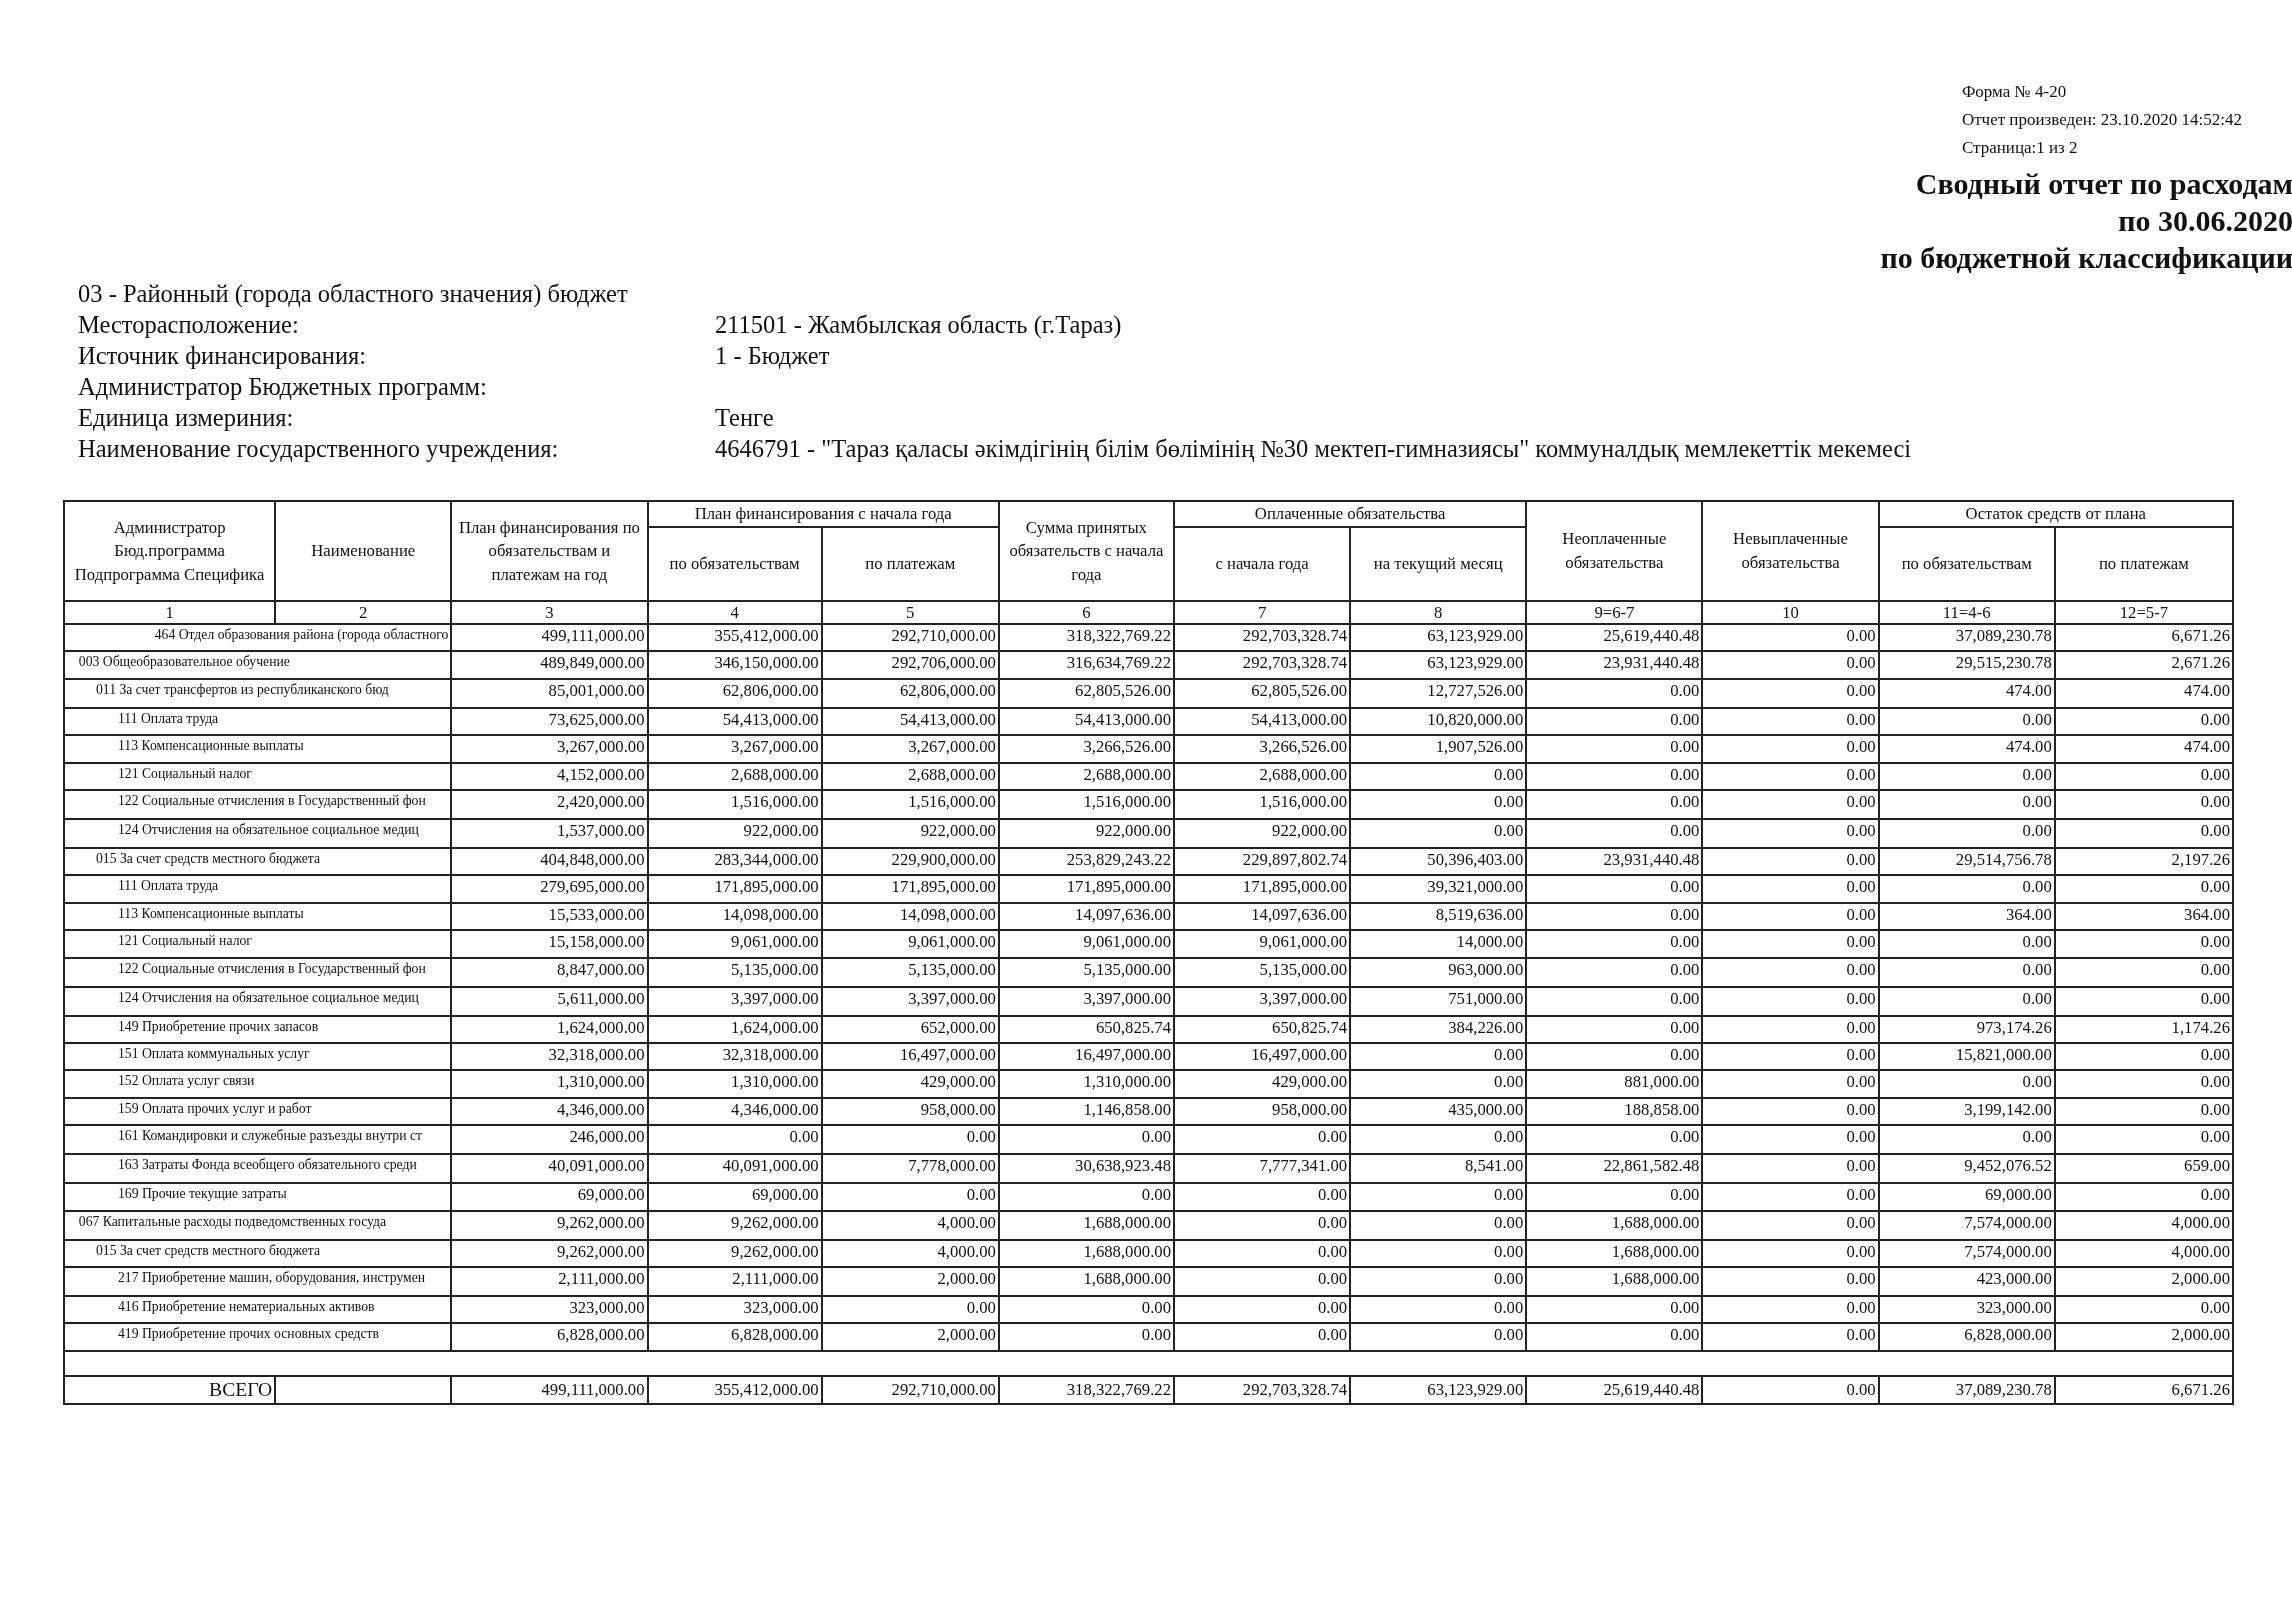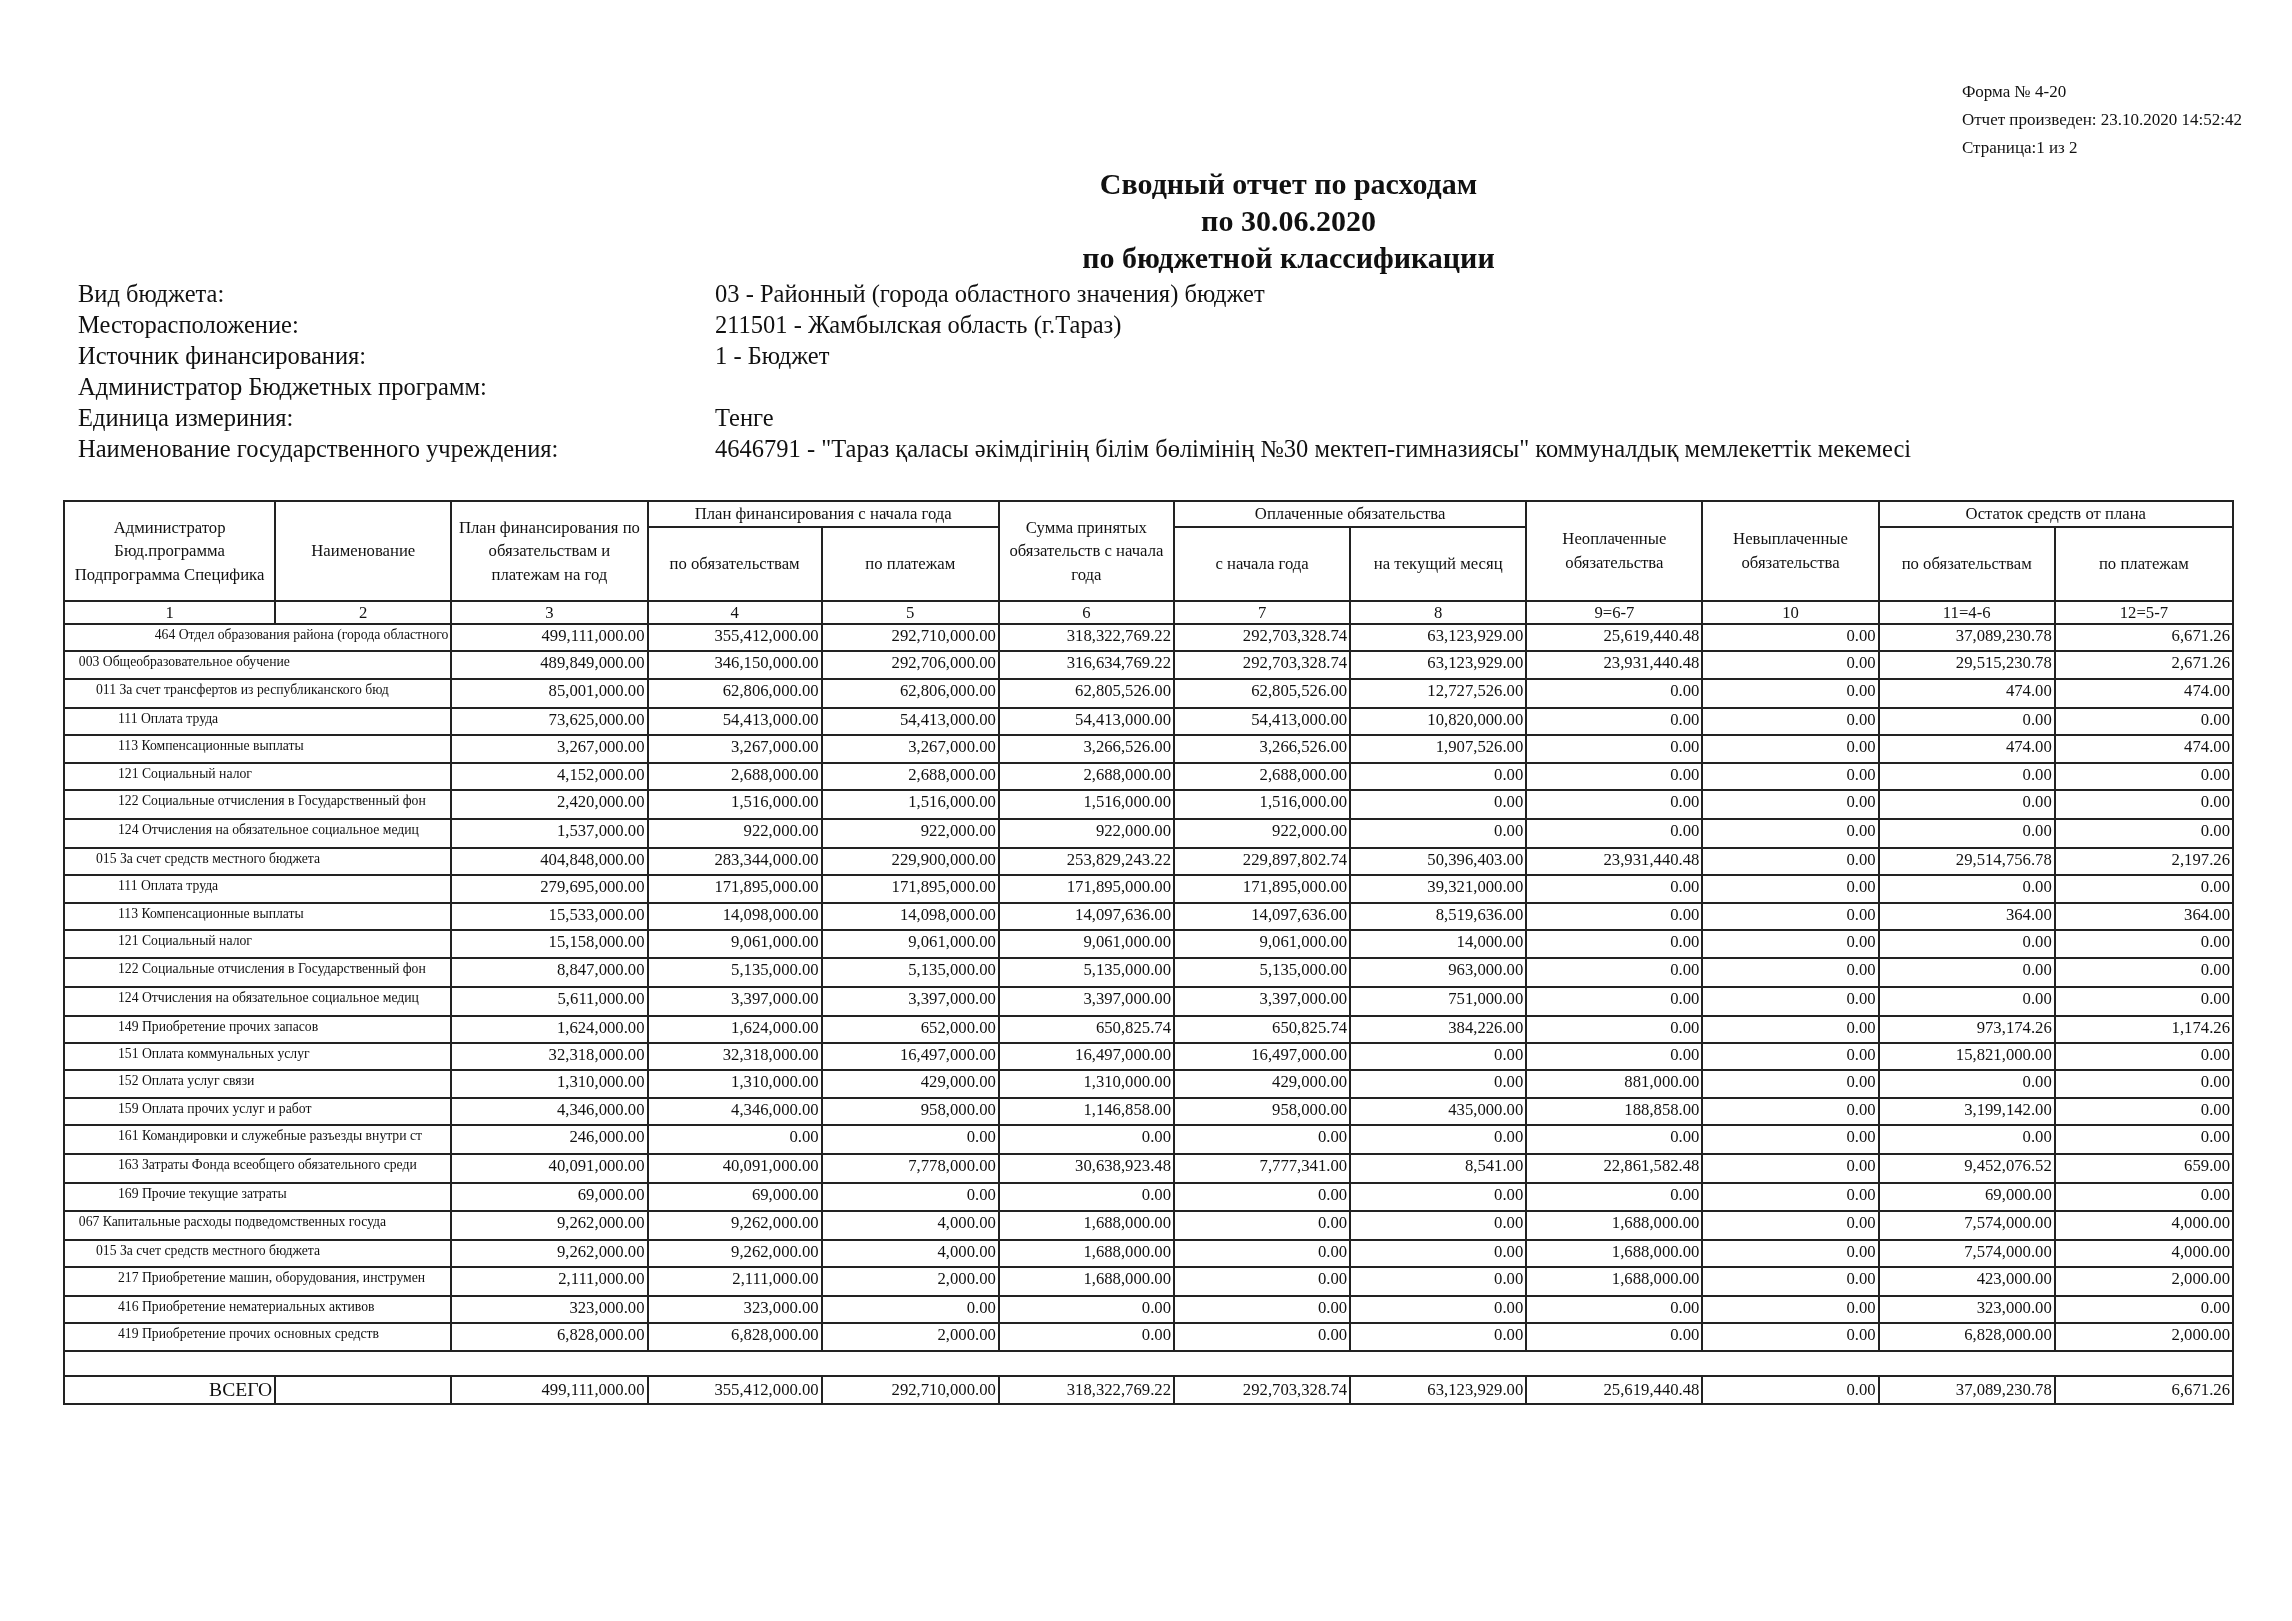--- a/index.html
+++ b/index.html
@@ -8,21 +8,21 @@
     font-family: "Liberation Serif", "DejaVu Serif", serif; color: #111;
   }
   .meta-right {
     position: absolute; right: 51px; top: 78px; 
     font-size: 17px; line-height: 28px;
   }
   .title-block {
     position: absolute; left: 0; width: 2293px; top: 165px; text-align: center;
     font-weight: bold; font-size: 30px; line-height: 37px;
   }
-  .title-block div { padding-left: 284px; }
+  .title-block div { padding-left: 284px; text-align: right; }
   .info {
     position: absolute; left: 78px; top: 278px; font-size: 24.5px; line-height: 31px;
   }
   .info-row { display: flex; }
   .info-label { width: 637px; }
   .info-value { white-space: nowrap; text-align: center; }
 
   table.report {
     position: absolute; left: 63px; top: 500px;
     border-collapse: collapse; table-layout: fixed; width: 2171px;
@@ -59,21 +59,20 @@
 </div>
 
 <div class="title-block">
   <div>Сводный отчет по расходам</div>
   <div>по 30.06.2020</div>
   <div>по бюджетной классификации</div>
 </div>
 
 <div class="info">
   <div class="info-row">
-    <div class="info-label">Вид бюджета:</div>
     <div class="info-value">03 - Районный (города областного значения) бюджет</div>
   </div>
   <div class="info-row">
     <div class="info-label">Месторасположение:</div>
     <div class="info-value">211501 - Жамбылская область (г.Тараз)</div>
   </div>
   <div class="info-row">
     <div class="info-label">Источник финансирования:</div>
     <div class="info-value">1 - Бюджет</div>
   </div>

